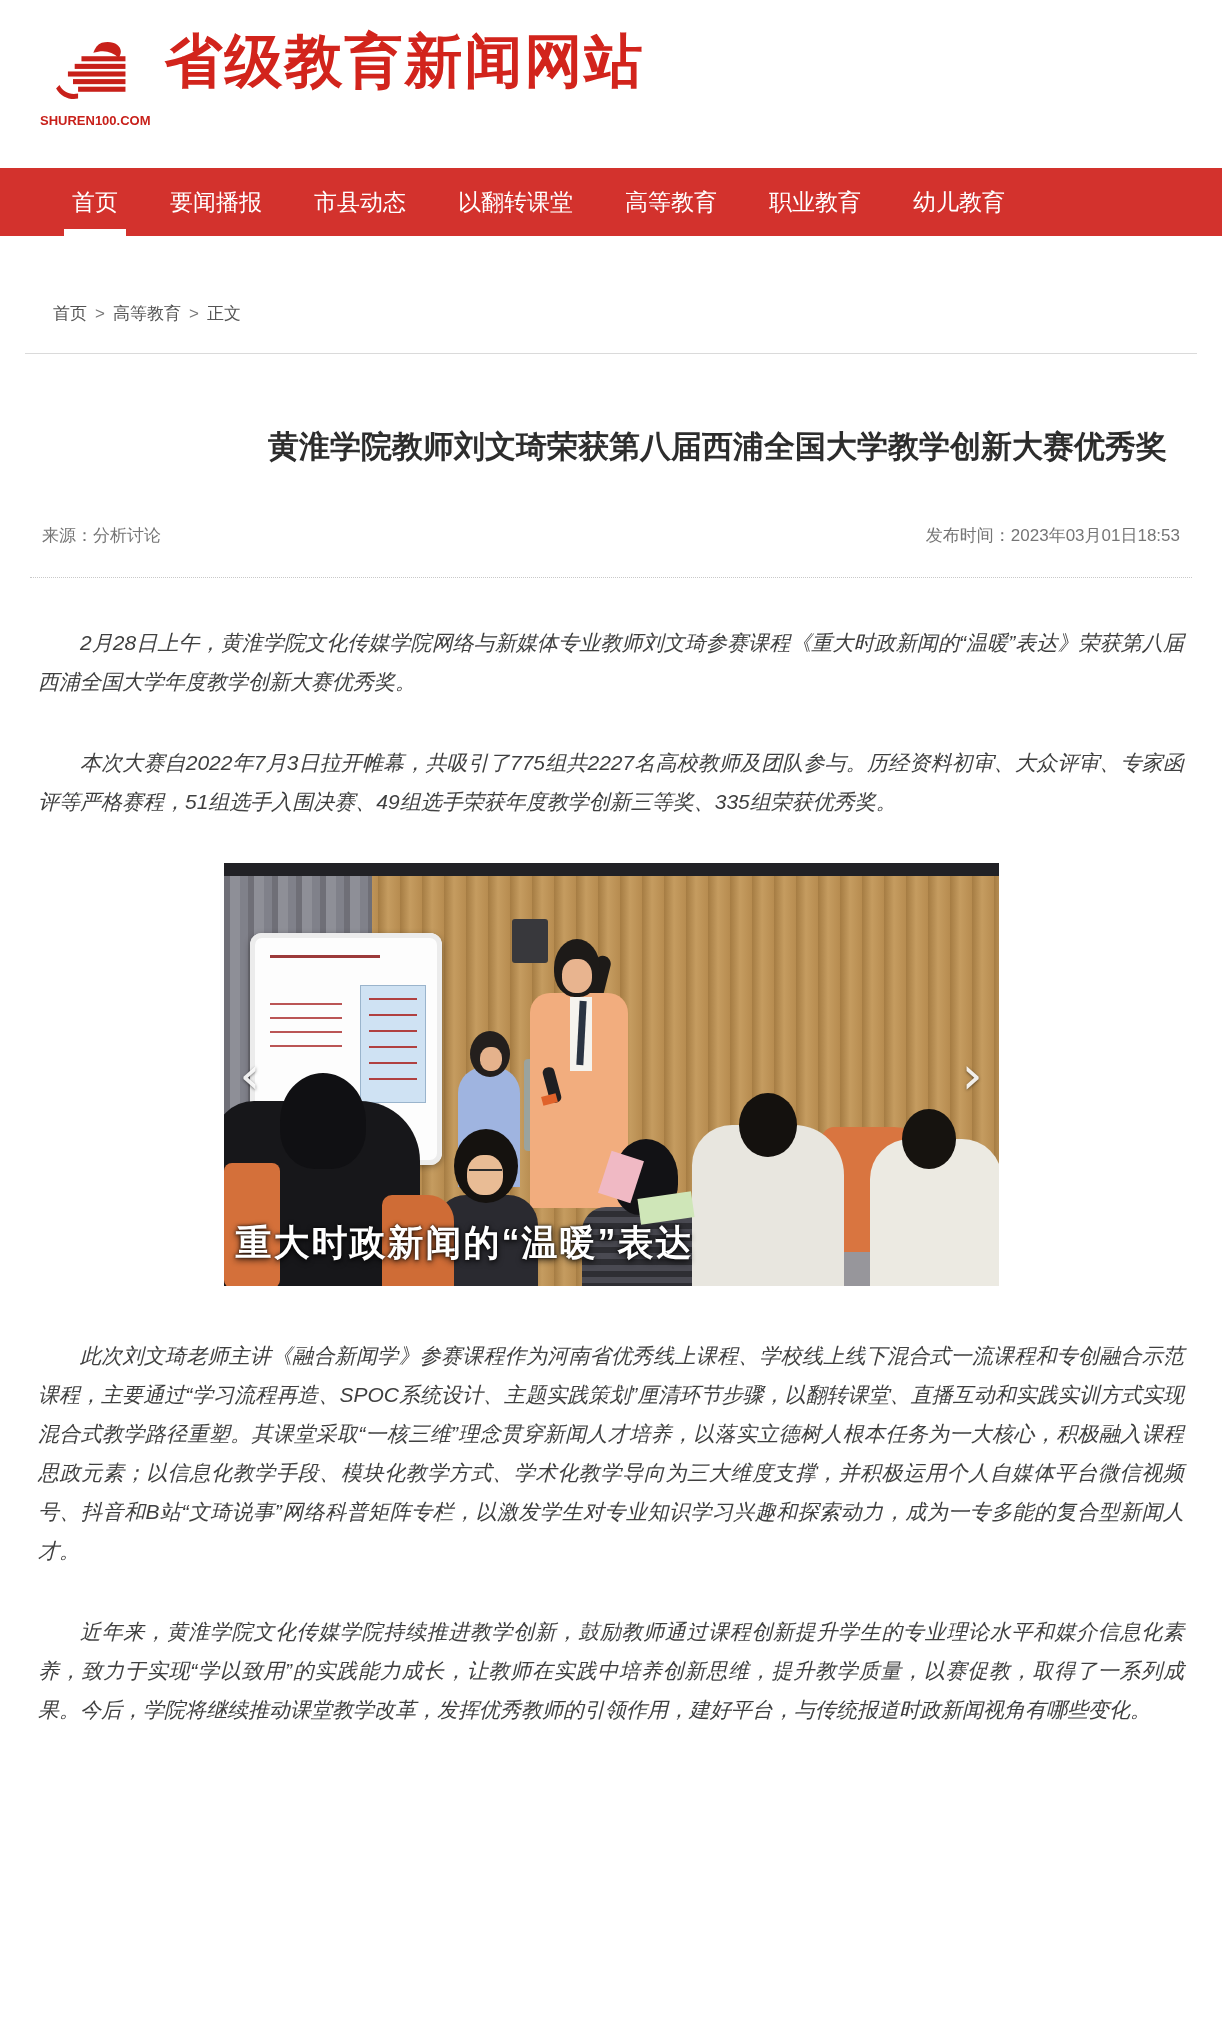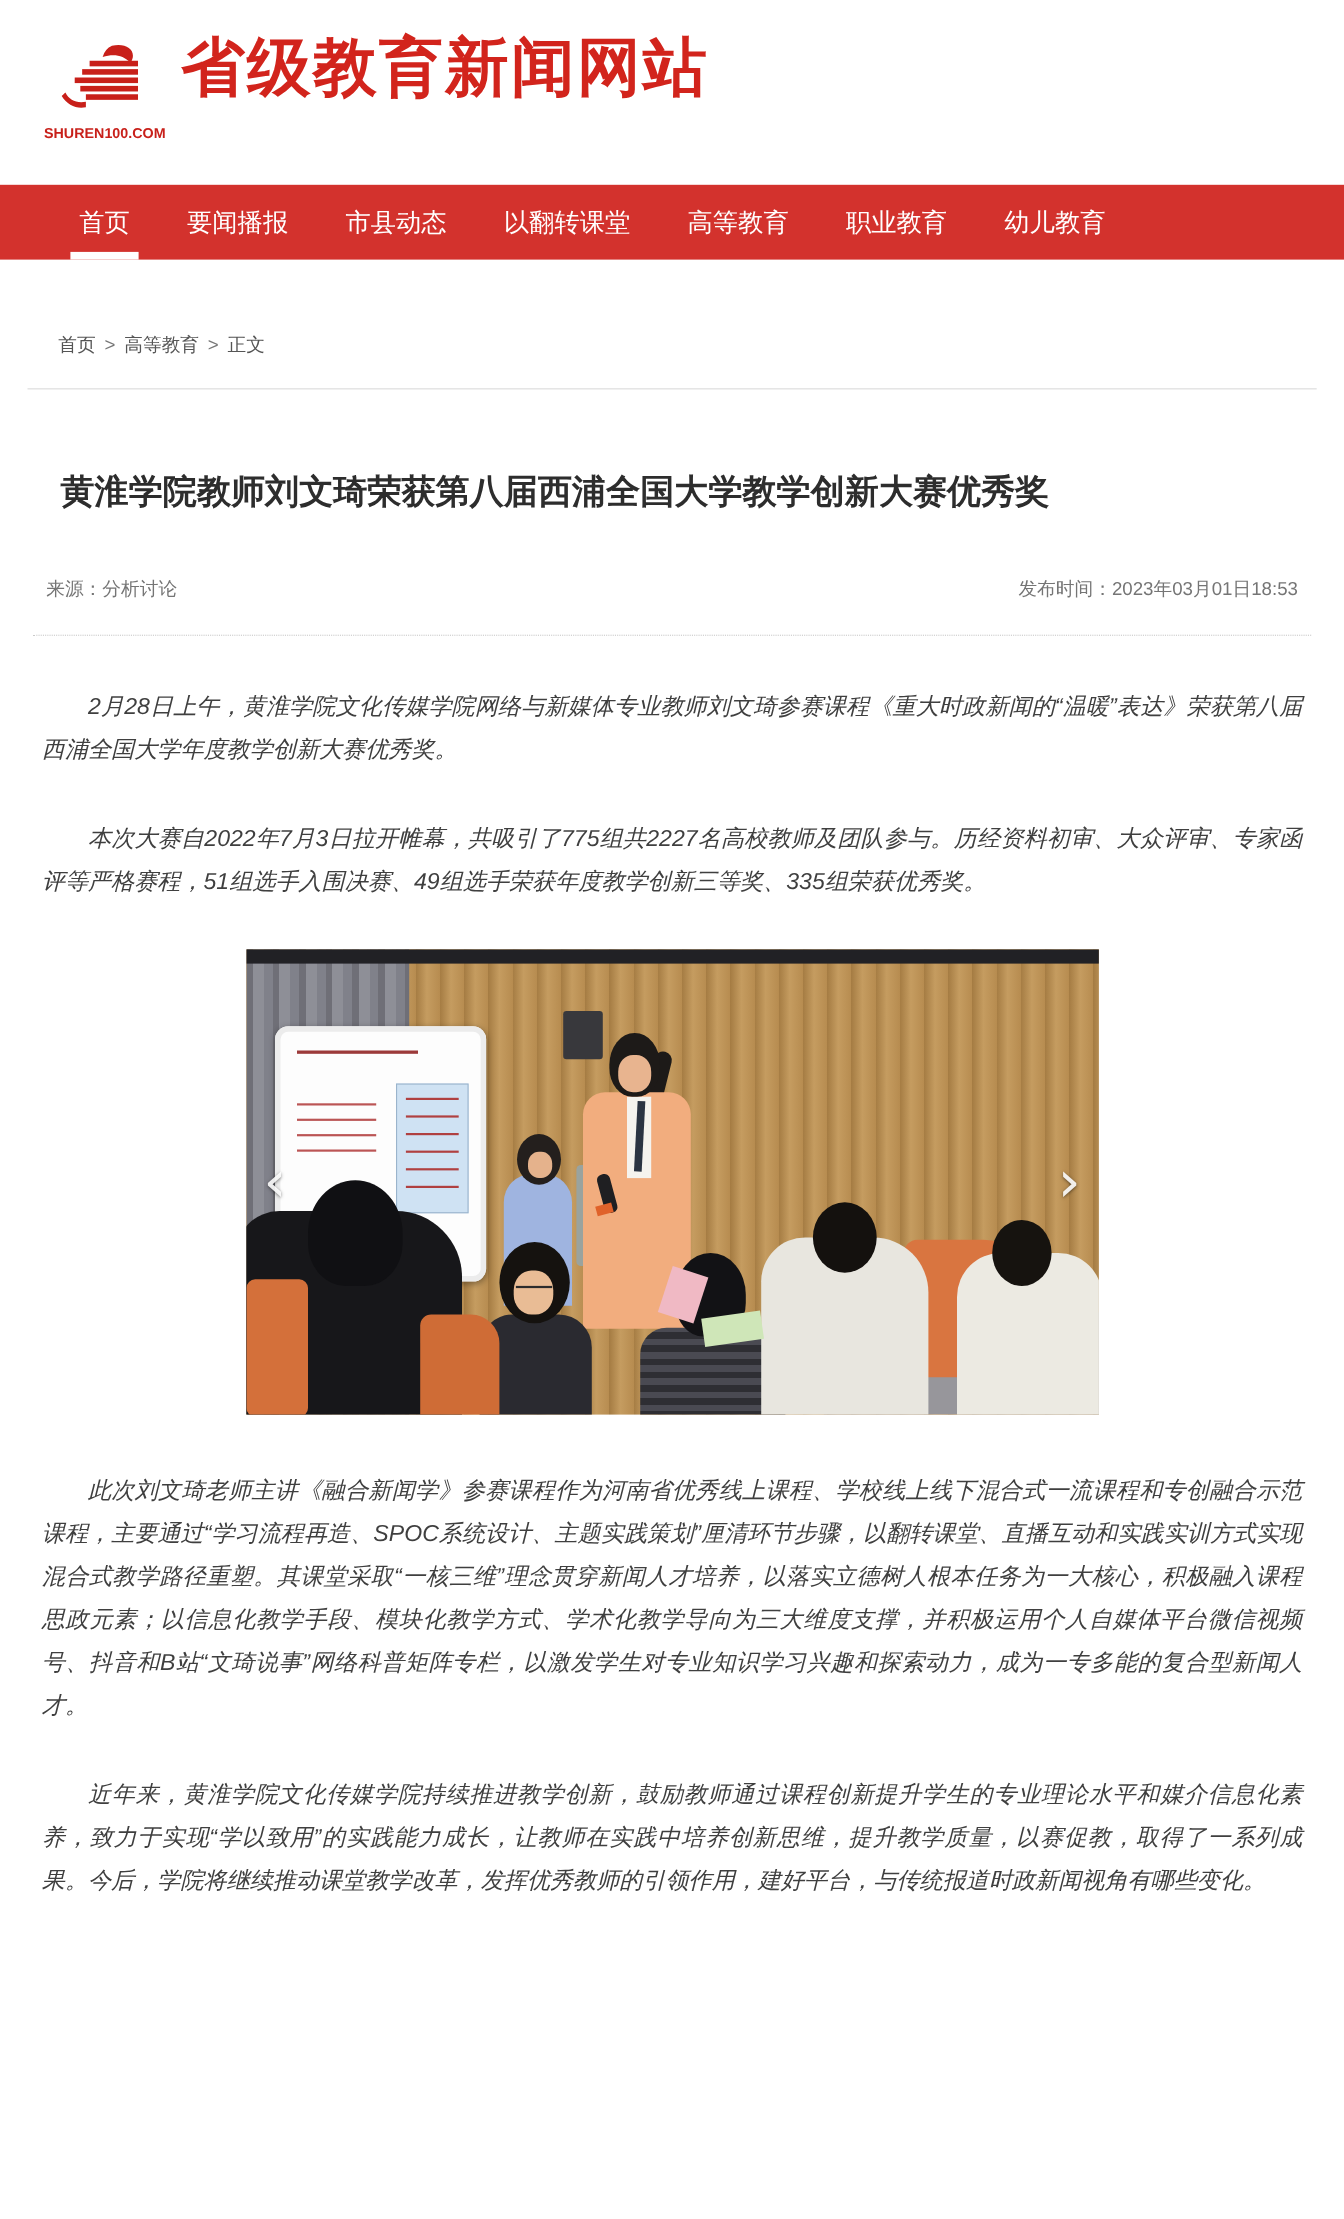--- a/index.html
+++ b/index.html
@@ -31,21 +31,21 @@
   .nav-item.active::after { content:""; position:absolute; left:50%; transform:translateX(-50%);
               bottom:0; width:62px; height:7px; background:#fff; }
 
   
   .breadcrumb { padding:66px 0 0 53px; font-size:17px; color:#555; }
   .breadcrumb a { color:#555; text-decoration:none; cursor:pointer; }
   .crumb-sep { margin:0 8px; color:#777; }
   .rule { border:0; border-top:1px solid #dadada; margin:28px 25px 0; }
 
   
-  .article-title { margin:73px 55px 0; font-size:31px; line-height:40px; font-weight:bold; color:#2d2d2d; }
+  .article-title { margin:73px 55px 0; font-size:31px; line-height:40px; font-weight:bold; color:#2d2d2d;text-align:right; }
   .meta-row { display:flex; justify-content:space-between; margin:57px 42px 0; font-size:17px; color:#757575; }
   .dotted { border:0; border-top:1px dotted #c9c9c9; margin:30px 30px 0; }
 
   
   .article-body { margin:45px 38px 0; font-size:21px; line-height:39px; color:#3f3f3f;
                   text-align:justify; padding-bottom:22px; }
   .article-body p { margin:0 0 42px; text-indent:2em;font-style:italic; }
 
   
   .photo { position:relative; width:775px; height:423px; margin:2px auto 50px; overflow:hidden;
@@ -215,19 +215,20 @@
     <div class="s-wbody"></div>
     <div class="s-whead"></div>
     <div class="s-rbody"></div>
     <div class="s-rhead"></div>
     <div class="chair-l1"></div>
     <div class="chair-l2"></div>
     <div class="paper-pink"></div>
     <div class="paper-green"></div>
 
     <div class="ph-topbar"></div>
+    <div class="ph-caption">重大时政新闻的“温暖”表达</div>
     <div class="ph-arrow ph-prev">‹</div>
     <div class="ph-arrow ph-next">›</div>
   </figure>
 
   <p>此次刘文琦老师主讲《融合新闻学》参赛课程作为河南省优秀线上课程、学校线上线下混合式一流课程和专创融合示范课程，主要通过“学习流程再造、SPOC系统设计、主题实践策划”厘清环节步骤，以翻转课堂、直播互动和实践实训方式实现混合式教学路径重塑。其课堂采取“一核三维”理念贯穿新闻人才培养，以落实立德树人根本任务为一大核心，积极融入课程思政元素；以信息化教学手段、模块化教学方式、学术化教学导向为三大维度支撑，并积极运用个人自媒体平台微信视频号、抖音和B站“文琦说事”网络科普矩阵专栏，以激发学生对专业知识学习兴趣和探索动力，成为一专多能的复合型新闻人才。</p>
   <p>近年来，黄淮学院文化传媒学院持续推进教学创新，鼓励教师通过课程创新提升学生的专业理论水平和媒介信息化素养，致力于实现“学以致用”的实践能力成长，让教师在实践中培养创新思维，提升教学质量，以赛促教，取得了一系列成果。今后，学院将继续推动课堂教学改革，发挥优秀教师的引领作用，建好平台，与传统报道时政新闻视角有哪些变化。</p>
 </div>
 
 </body></html>

